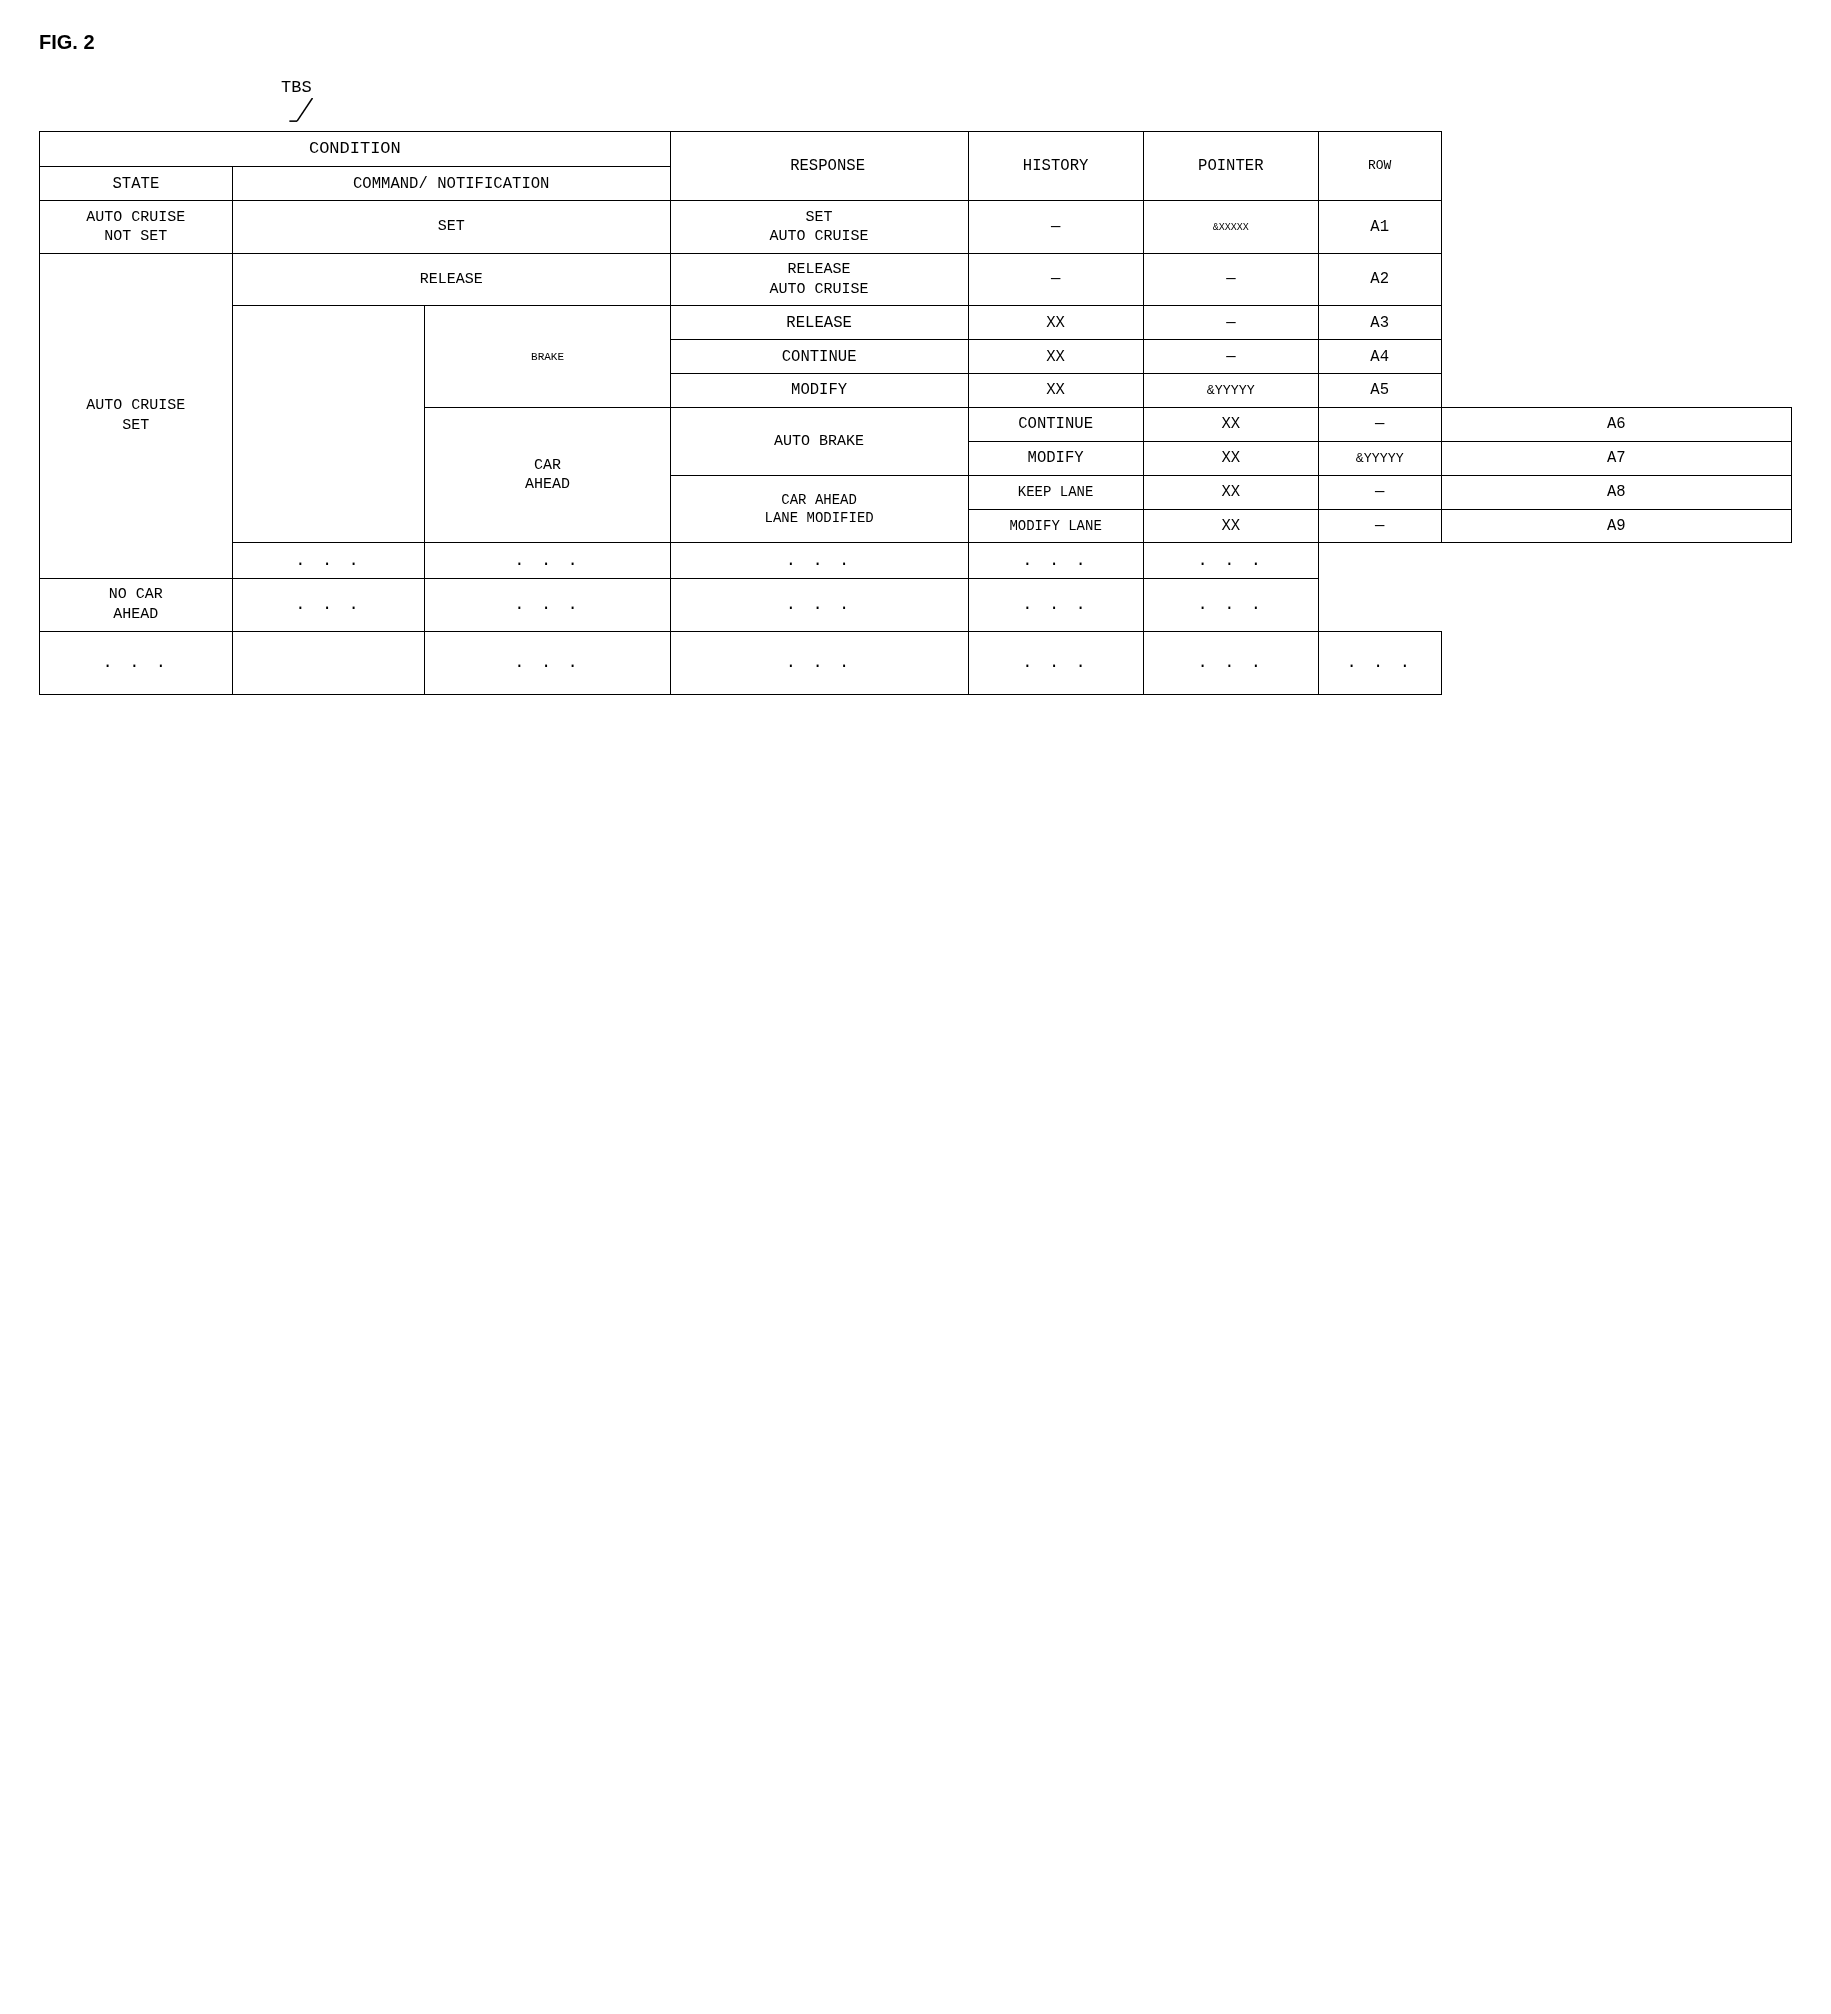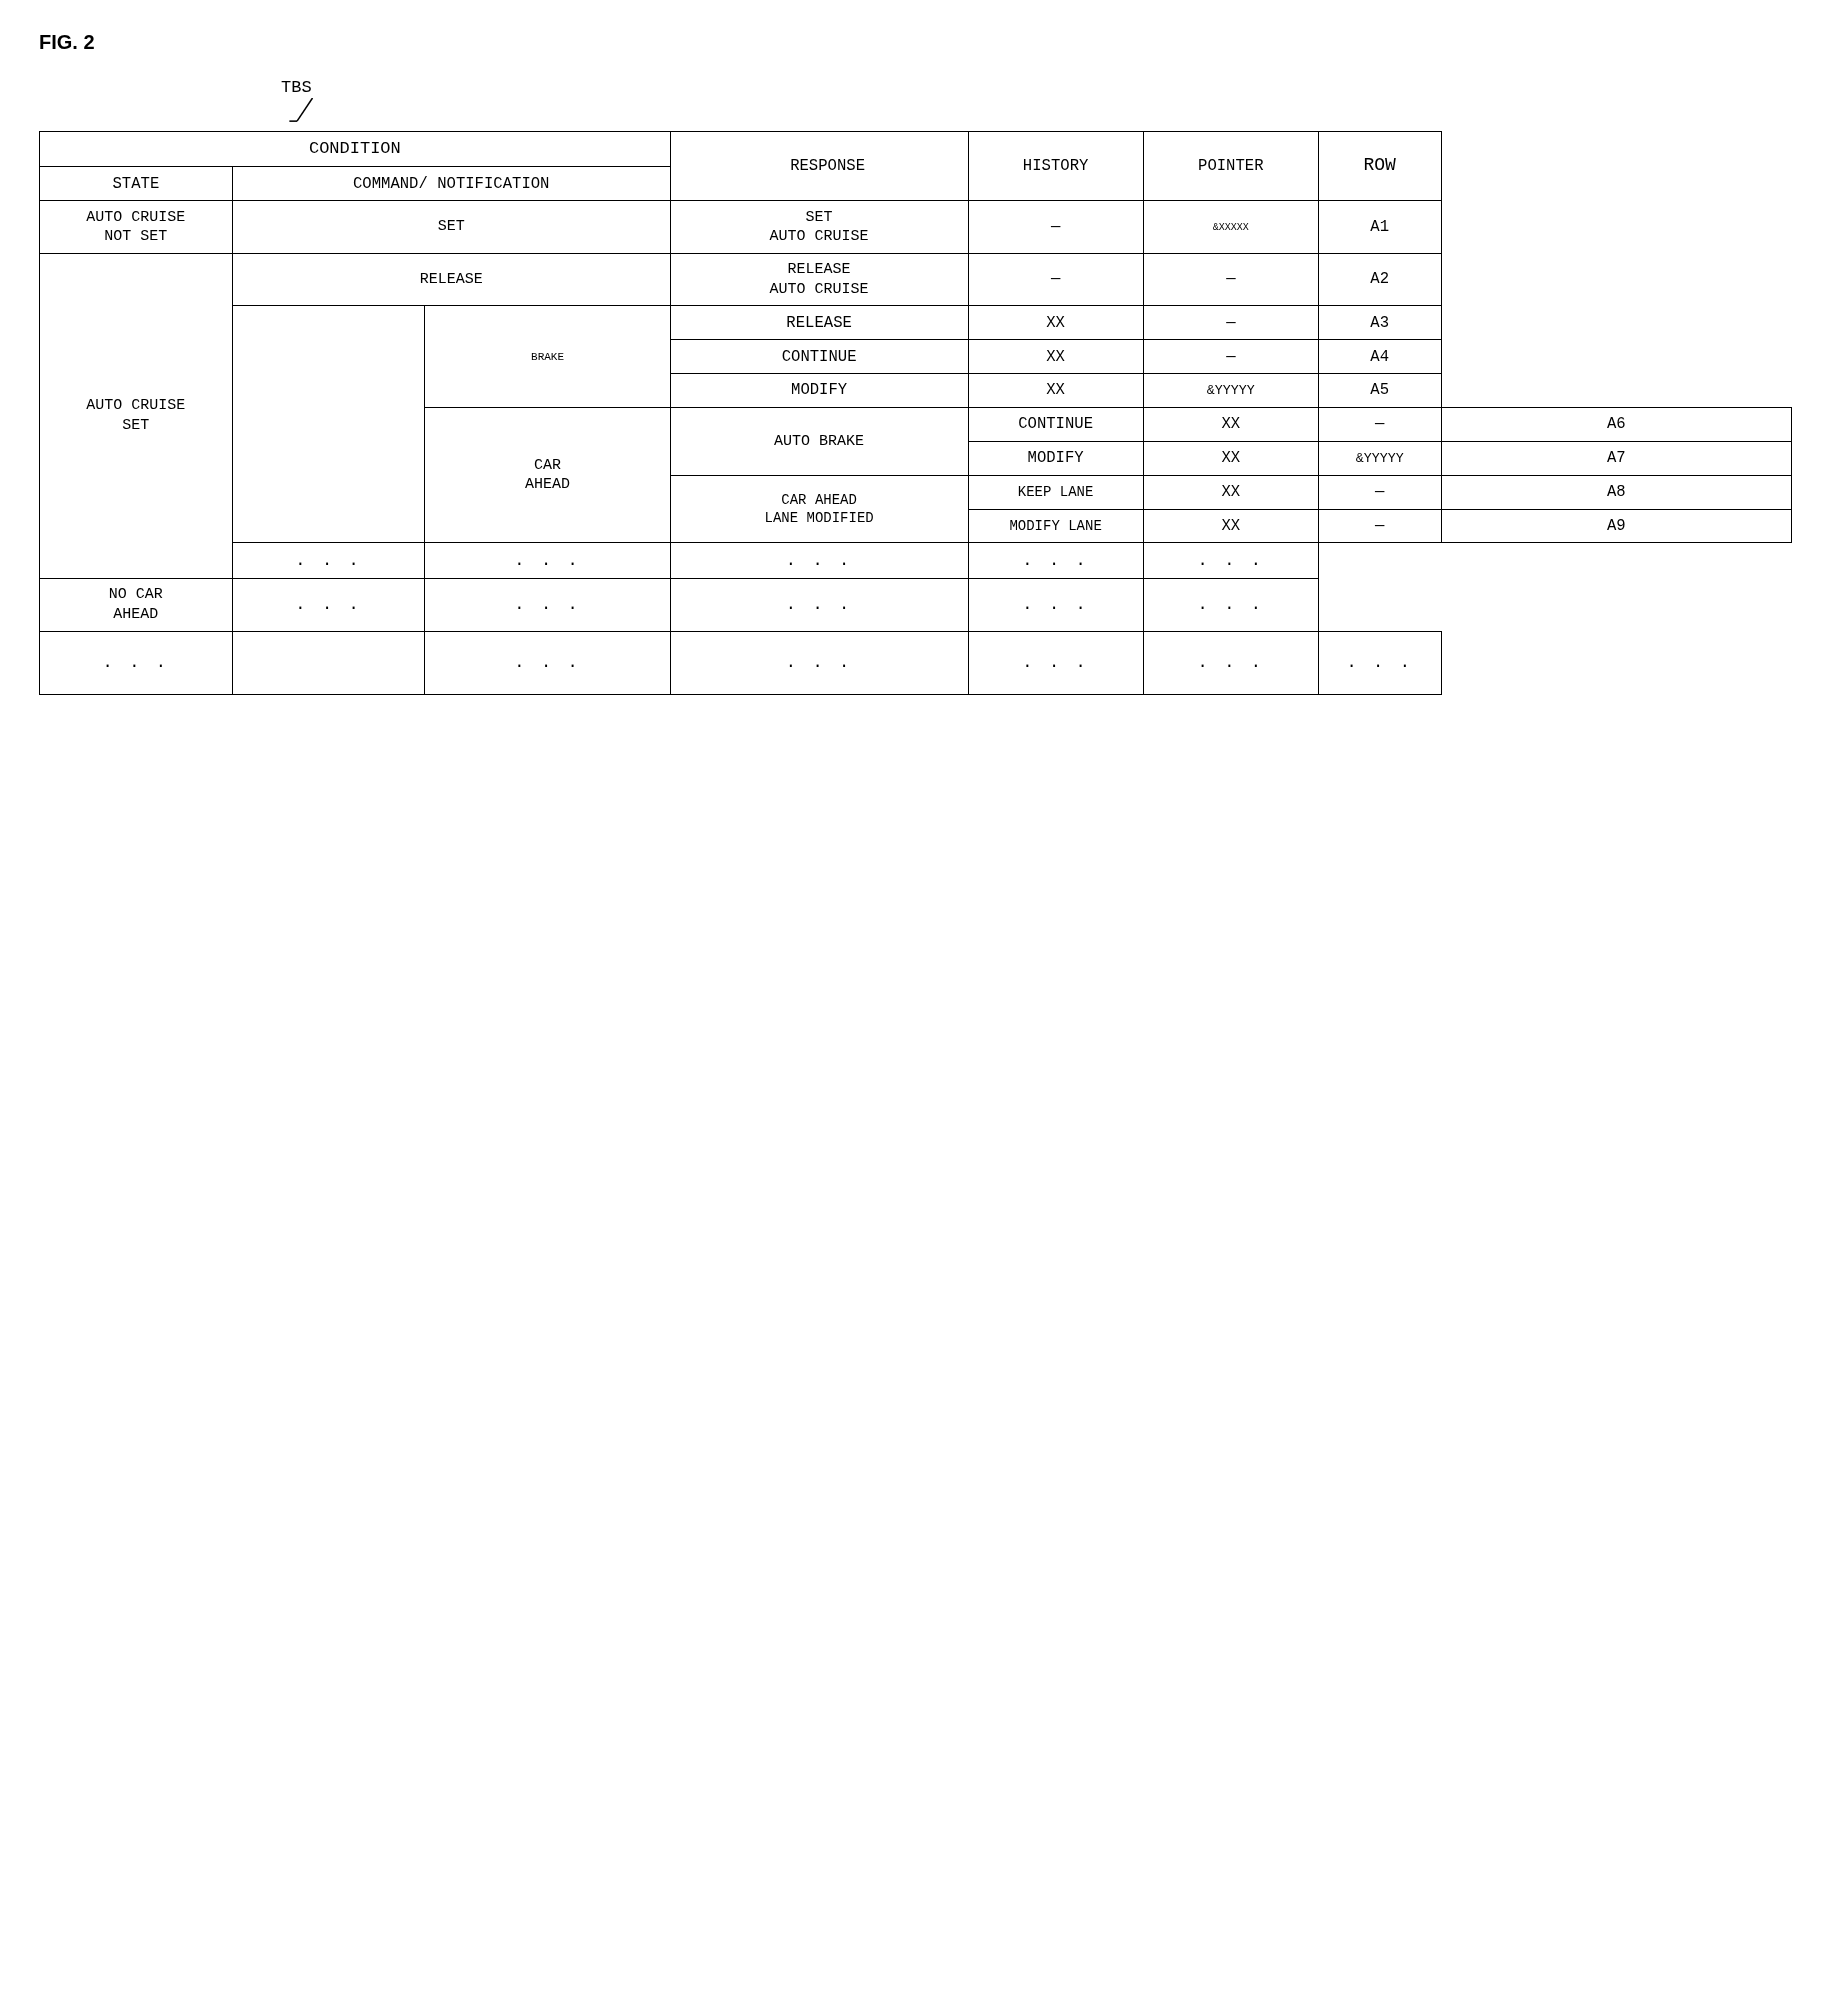--- a/index.html
+++ b/index.html
@@ -65,21 +65,21 @@
     <col style="width:10%">
     <col style="width:7%">
   </colgroup>
   <thead>
 
     <tr>
       <td colspan="3" style="font-size:17px; font-weight:normal;">CONDITION</td>
       <td rowspan="2" style="font-size:15.6px;padding-left:20px;">RESPONSE</td>
       <td rowspan="2" style="font-size:15.6px;">HISTORY</td>
       <td rowspan="2" style="font-size:15.6px;">POINTER</td>
-      <td rowspan="2" style="font-size:18px;">ROW</td>
+      <td rowspan="2" style="font-size:13px;">ROW</td>
     </tr>
 
     <tr>
       <td style="font-size:15.6px;">STATE</td>
       <td colspan="2" style="font-size:15.6px;">COMMAND/ NOTIFICATION</td>
     </tr>
   </thead>
   <tbody>
 
     <tr>

